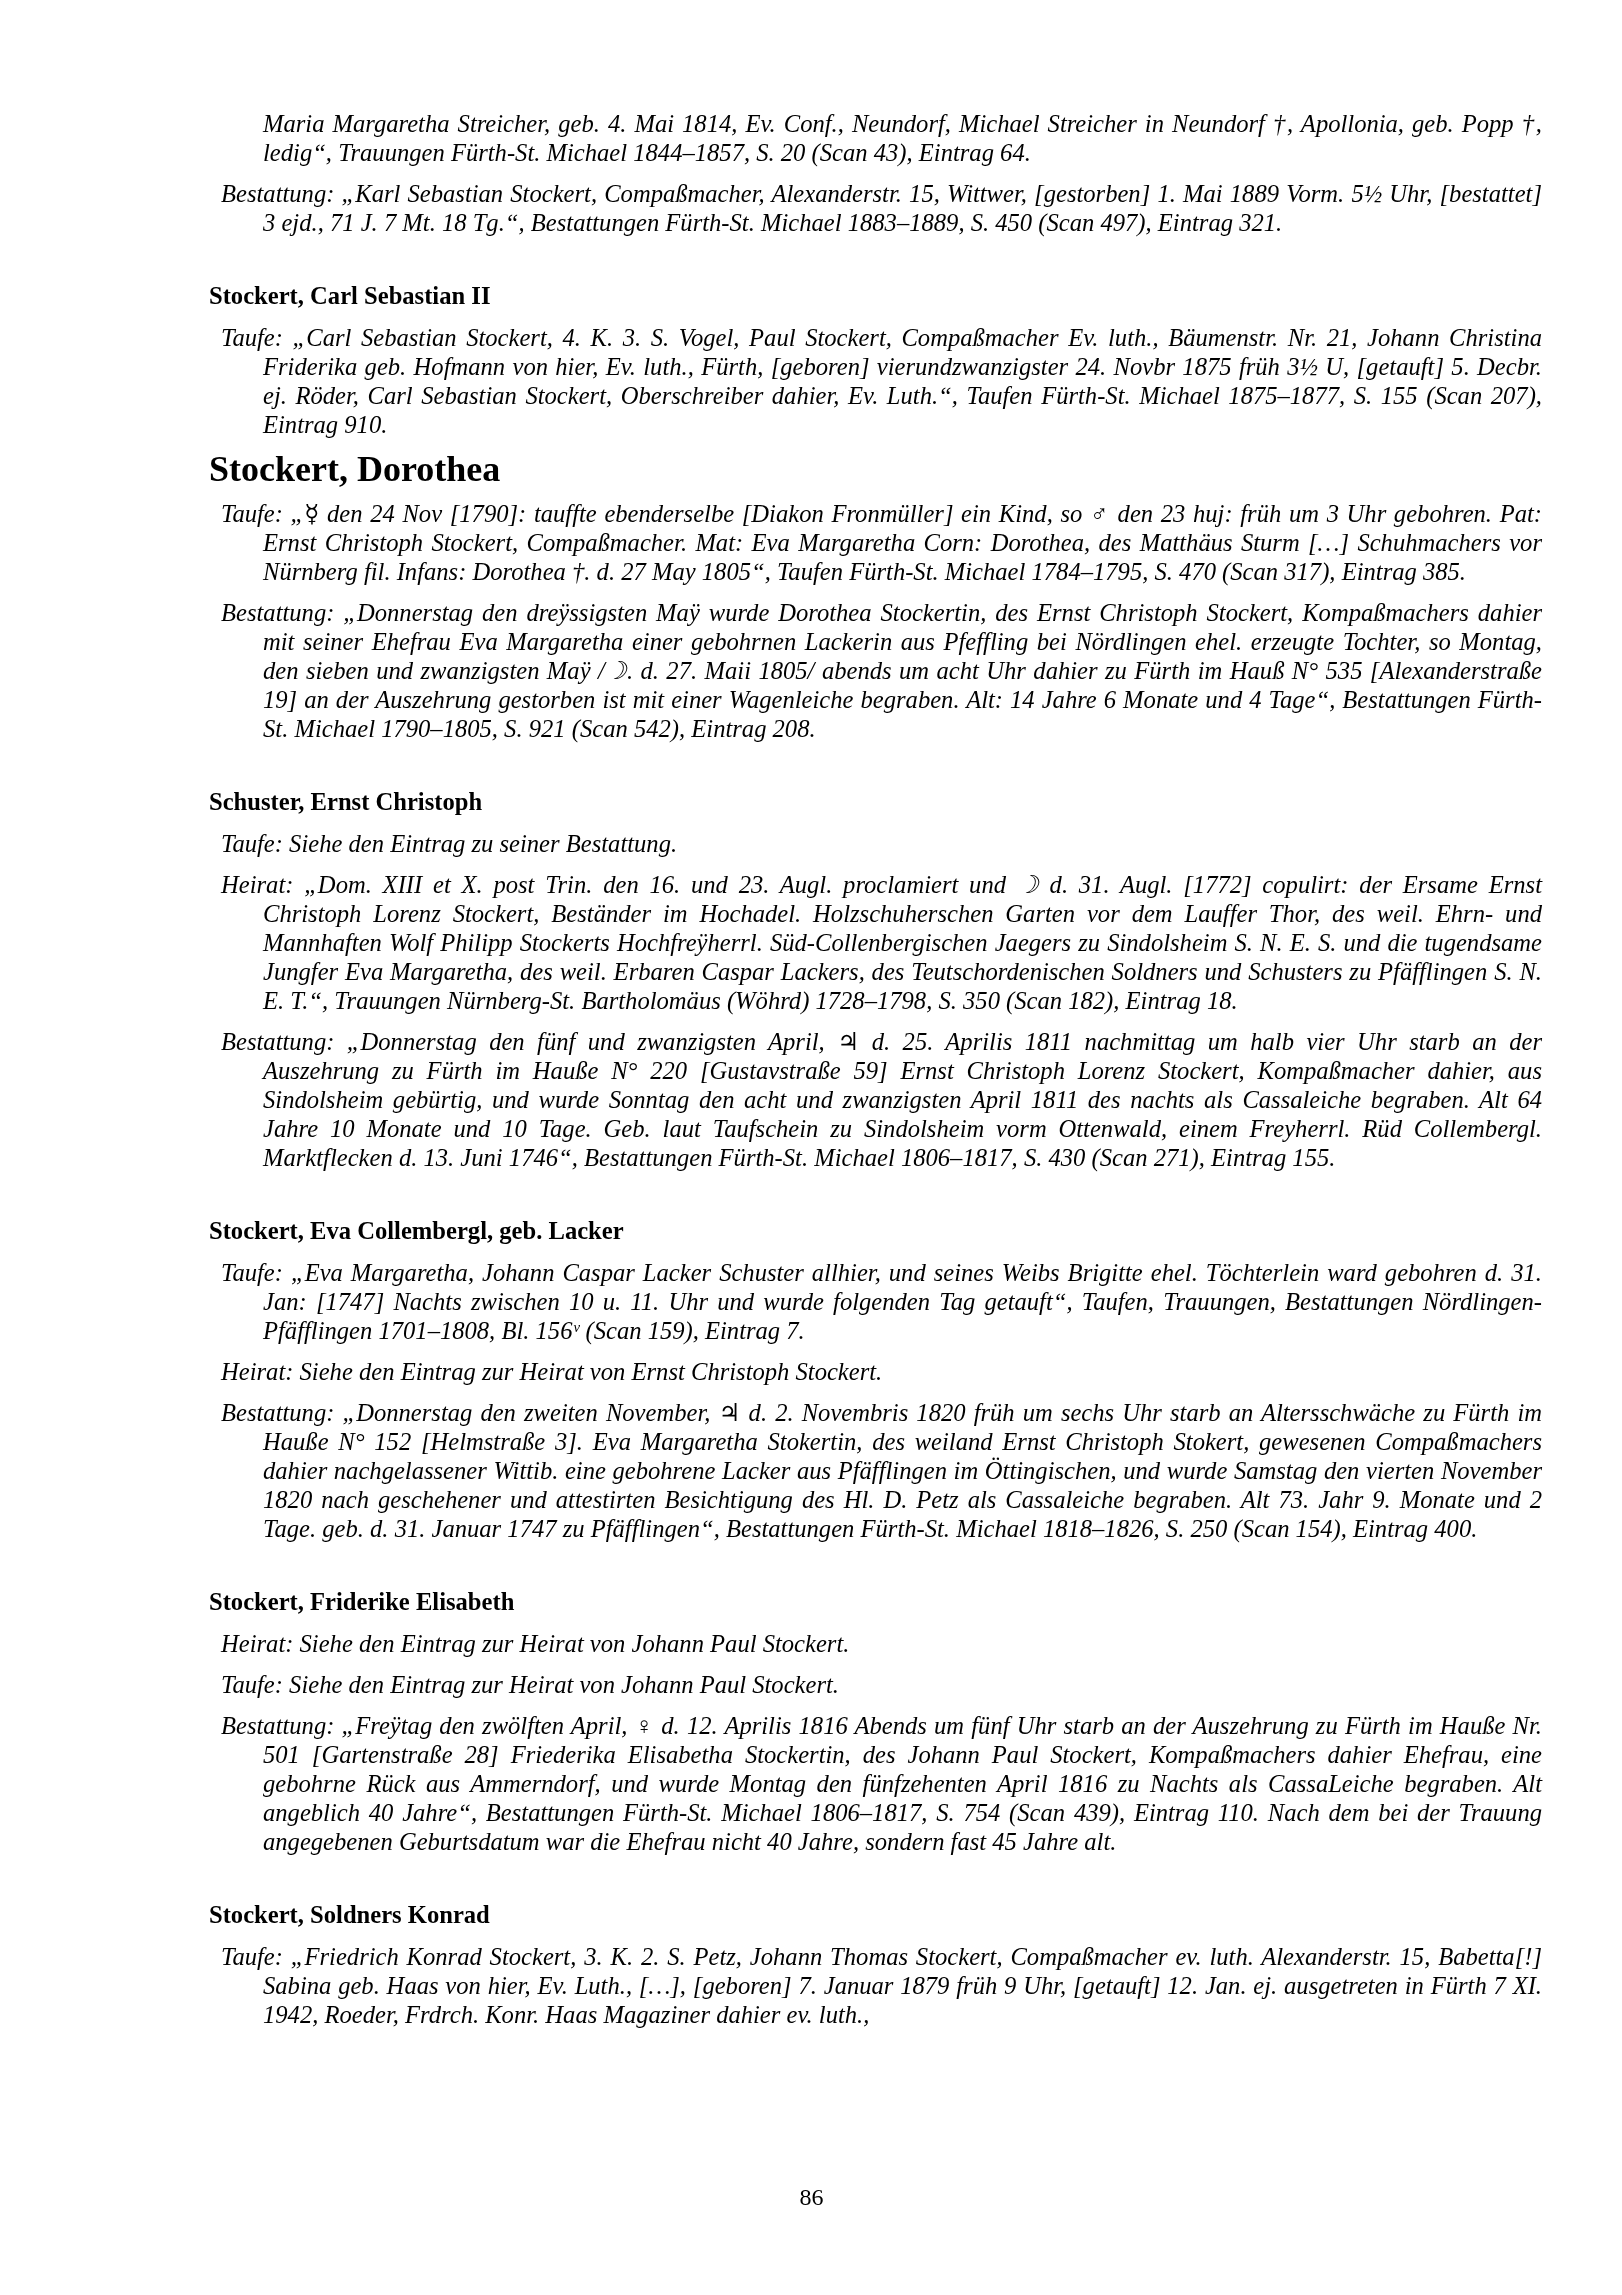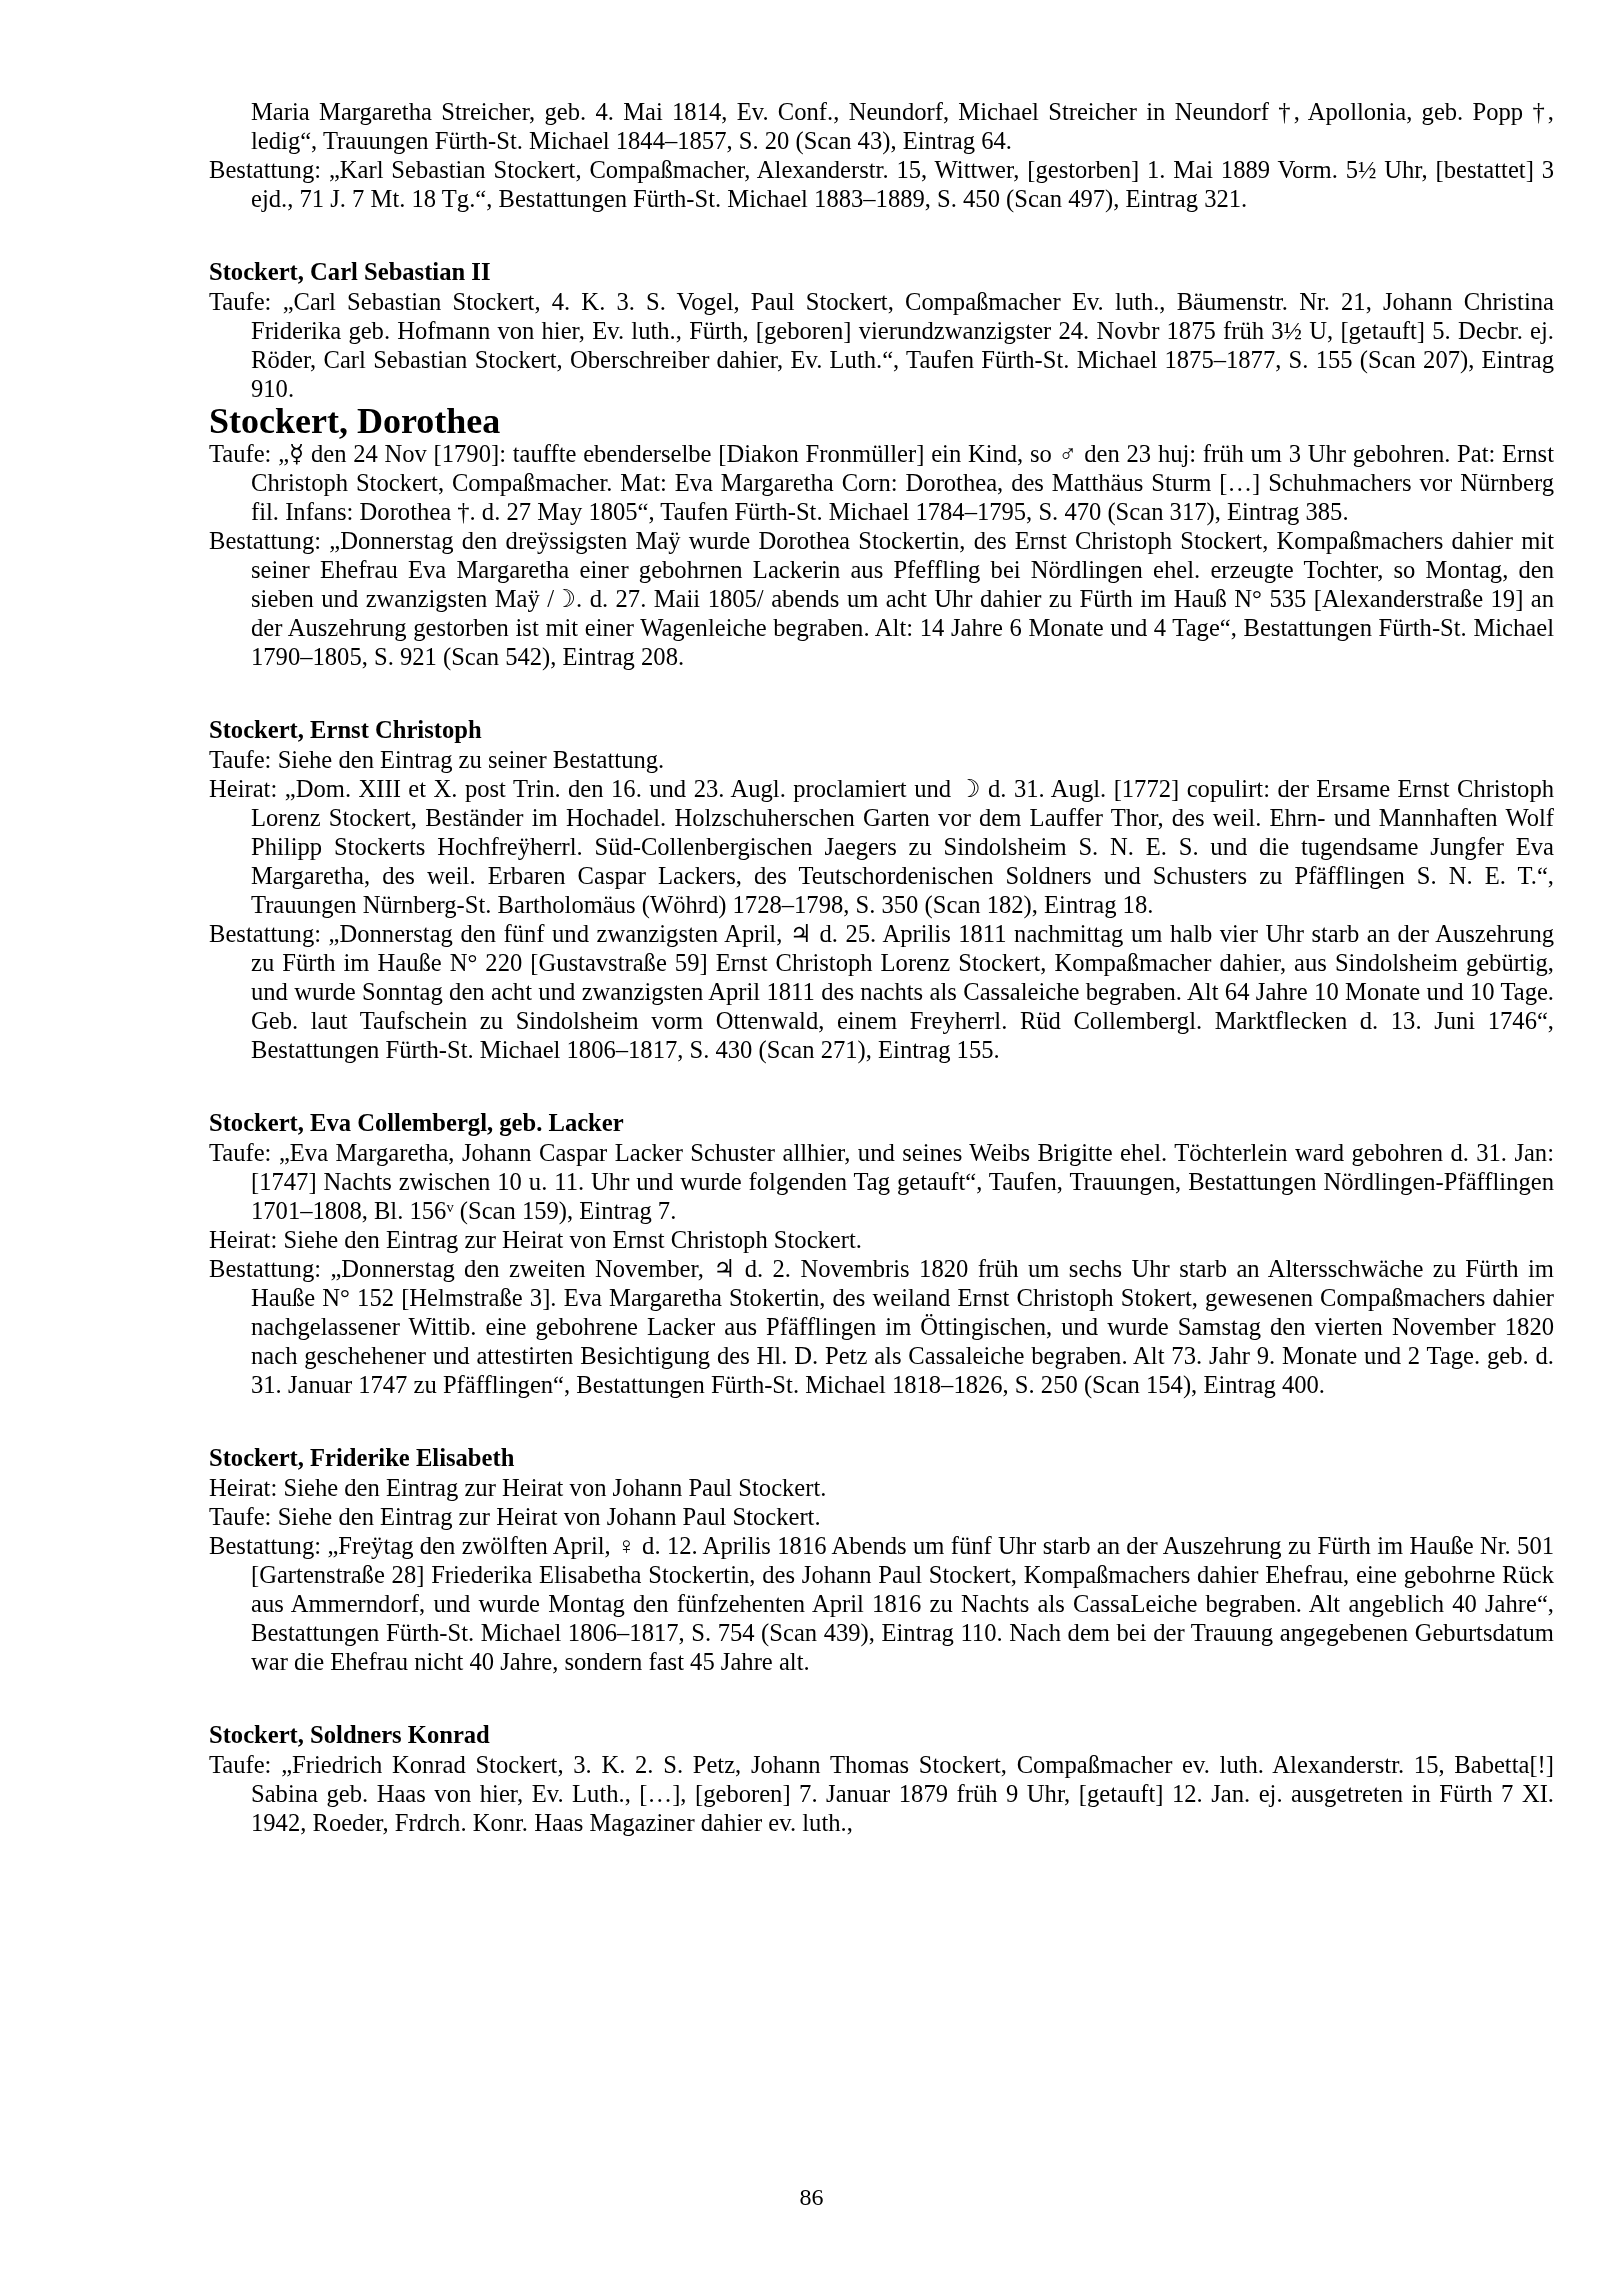--- a/index.html
+++ b/index.html
@@ -22,22 +22,23 @@
   }
   .content {
     position: absolute;
     left: 209px;
     top: 97px;
     width: 1345px;
     font-size: 24.6px;
     line-height: 29px;
   }
   p.para {
-    margin: 0;
+    margin: 12px;
     text-align: justify;
+    font-style: italic;
   }
   p.para.hang {
     padding-left: 42px;
     text-indent: -42px;
   }
   p.para.cont {
     padding-left: 42px;
     text-indent: 0;
   }
   .heading {
@@ -69,21 +70,21 @@
 
 <div class="page">
   <main class="content" id="blocks">
       <p class="para cont"><span>Maria Margaretha Streicher, geb. 4. Mai 1814, Ev. Conf., Neundorf, Michael Streicher in Neundorf †, Apollonia, geb. Popp †, ledig“, Trauungen Fürth-St. Michael 1844–1857, S. 20 (Scan 43), Eintrag 64.</span></p>
       <p class="para hang"><span>Bestattung:</span> <span>„Karl Sebastian Stockert, Compaßmacher, Alexanderstr. 15, Wittwer, [gestorben] 1. Mai 1889 Vorm. 5½ Uhr, [bestattet] 3 ejd., 71 J. 7 Mt. 18 Tg.“, Bestattungen Fürth-St. Michael 1883–1889, S. 450 (Scan 497), Eintrag 321.</span></p>
       <div class="heading lvl2">Stockert, Carl Sebastian II</div>
       <p class="para hang"><span>Taufe:</span> <span>„Carl Sebastian Stockert, 4. K. 3. S. Vogel, Paul Stockert, Compaßmacher Ev. luth., Bäumenstr. Nr. 21, Johann Christina Friderika geb. Hofmann von hier, Ev. luth., Fürth, [geboren] vierundzwanzigster 24. Novbr 1875 früh 3½ U, [getauft] 5. Decbr. ej. Röder, Carl Sebastian Stockert, Oberschreiber dahier, Ev. Luth.“, Taufen Fürth-St. Michael 1875–1877, S. 155 (Scan 207), Eintrag 910.</span></p>
       <div class="heading lvl1">Stockert, Dorothea</div>
       <p class="para hang"><span>Taufe:</span> <span>„☿ den 24 Nov [1790]: tauffte ebenderselbe [Diakon Fronmüller] ein Kind, so ♂ den 23 huj: früh um 3 Uhr gebohren. Pat: Ernst Christoph Stockert, Compaßmacher. Mat: Eva Margaretha Corn: Dorothea, des Matthäus Sturm […] Schuhmachers vor Nürnberg fil. Infans: Dorothea †. d. 27 May 1805“, Taufen Fürth-St. Michael 1784–1795, S. 470 (Scan 317), Eintrag 385.</span></p>
       <p class="para hang"><span>Bestattung:</span> <span>„Donnerstag den dreÿssigsten Maÿ wurde Dorothea Stockertin, des Ernst Christoph Stockert, Kompaßmachers dahier mit seiner Ehefrau Eva Margaretha einer gebohrnen Lackerin aus Pfeffling bei Nördlingen ehel. erzeugte Tochter, so Montag, den sieben und zwanzigsten Maÿ /☽. d. 27. Maii 1805/ abends um acht Uhr dahier zu Fürth im Hauß N° 535 [Alexanderstraße 19] an der Auszehrung gestorben ist mit einer Wagenleiche begraben. Alt: 14 Jahre 6 Monate und 4 Tage“, Bestattungen Fürth-St. Michael 1790–1805, S. 921 (Scan 542), Eintrag 208.</span></p>
-      <div class="heading lvl2">Stockert, Ernst Christoph</div>
+      <div class="heading lvl2">Schuster, Ernst Christoph</div>
       <p class="para hang"><span>Taufe:</span> <span>Siehe den Eintrag zu seiner Bestattung.</span></p>
       <p class="para hang"><span>Heirat:</span> <span>„Dom. XIII et X. post Trin. den 16. und 23. Augl. proclamiert und ☽ d. 31. Augl. [1772] copulirt: der Ersame Ernst Christoph Lorenz Stockert, Beständer im Hochadel. Holzschuherschen Garten vor dem Lauffer Thor, des weil. Ehrn- und Mannhaften Wolf Philipp Stockerts Hochfreÿherrl. Süd-Collenbergischen Jaegers zu Sindolsheim S. N. E. S. und die tugendsame Jungfer Eva Margaretha, des weil. Erbaren Caspar Lackers, des Teutschordenischen Soldners und Schusters zu Pfäfflingen S. N. E. T.“, Trauungen Nürnberg-St. Bartholomäus (Wöhrd) 1728–1798, S. 350 (Scan 182), Eintrag 18.</span></p>
       <p class="para hang"><span>Bestattung:</span> <span>„Donnerstag den fünf und zwanzigsten April, ♃ d. 25. Aprilis 1811 nachmittag um halb vier Uhr starb an der Auszehrung zu Fürth im Hauße N° 220 [Gustavstraße 59] Ernst Christoph Lorenz Stockert, Kompaßmacher dahier, aus Sindolsheim gebürtig, und wurde Sonntag den acht und zwanzigsten April 1811 des nachts als Cassaleiche begraben. Alt 64 Jahre 10 Monate und 10 Tage. Geb. laut Taufschein zu Sindolsheim vorm Ottenwald, einem Freyherrl. Rüd Collembergl. Marktflecken d. 13. Juni 1746“, Bestattungen Fürth-St. Michael 1806–1817, S. 430 (Scan 271), Eintrag 155.</span></p>
       <div class="heading lvl2">Stockert, Eva Collembergl, geb. Lacker</div>
       <p class="para hang"><span>Taufe:</span> <span>„Eva Margaretha, Johann Caspar Lacker Schuster allhier, und seines Weibs Brigitte ehel. Töchterlein ward gebohren d. 31. Jan: [1747] Nachts zwischen 10 u. 11. Uhr und wurde folgenden Tag getauft“, Taufen, Trauungen, Bestattungen Nördlingen-Pfäfflingen 1701–1808, Bl. 156ᵛ (Scan 159), Eintrag 7.</span></p>
       <p class="para hang"><span>Heirat:</span> <span>Siehe den Eintrag zur Heirat von Ernst Christoph Stockert.</span></p>
       <p class="para hang"><span>Bestattung:</span> <span>„Donnerstag den zweiten November, ♃ d. 2. Novembris 1820 früh um sechs Uhr starb an Altersschwäche zu Fürth im Hauße N° 152 [Helmstraße 3]. Eva Margaretha Stokertin, des weiland Ernst Christoph Stokert, gewesenen Compaßmachers dahier nachgelassener Wittib. eine gebohrene Lacker aus Pfäfflingen im Öttingischen, und wurde Samstag den vierten November 1820 nach geschehener und attestirten Besichtigung des Hl. D. Petz als Cassaleiche begraben. Alt 73. Jahr 9. Monate und 2 Tage. geb. d. 31. Januar 1747 zu Pfäfflingen“, Bestattungen Fürth-St. Michael 1818–1826, S. 250 (Scan 154), Eintrag 400.</span></p>
       <div class="heading lvl2">Stockert, Friderike Elisabeth</div>
       <p class="para hang"><span>Heirat:</span> <span>Siehe den Eintrag zur Heirat von Johann Paul Stockert.</span></p>
       <p class="para hang"><span>Taufe:</span> <span>Siehe den Eintrag zur Heirat von Johann Paul Stockert.</span></p>

